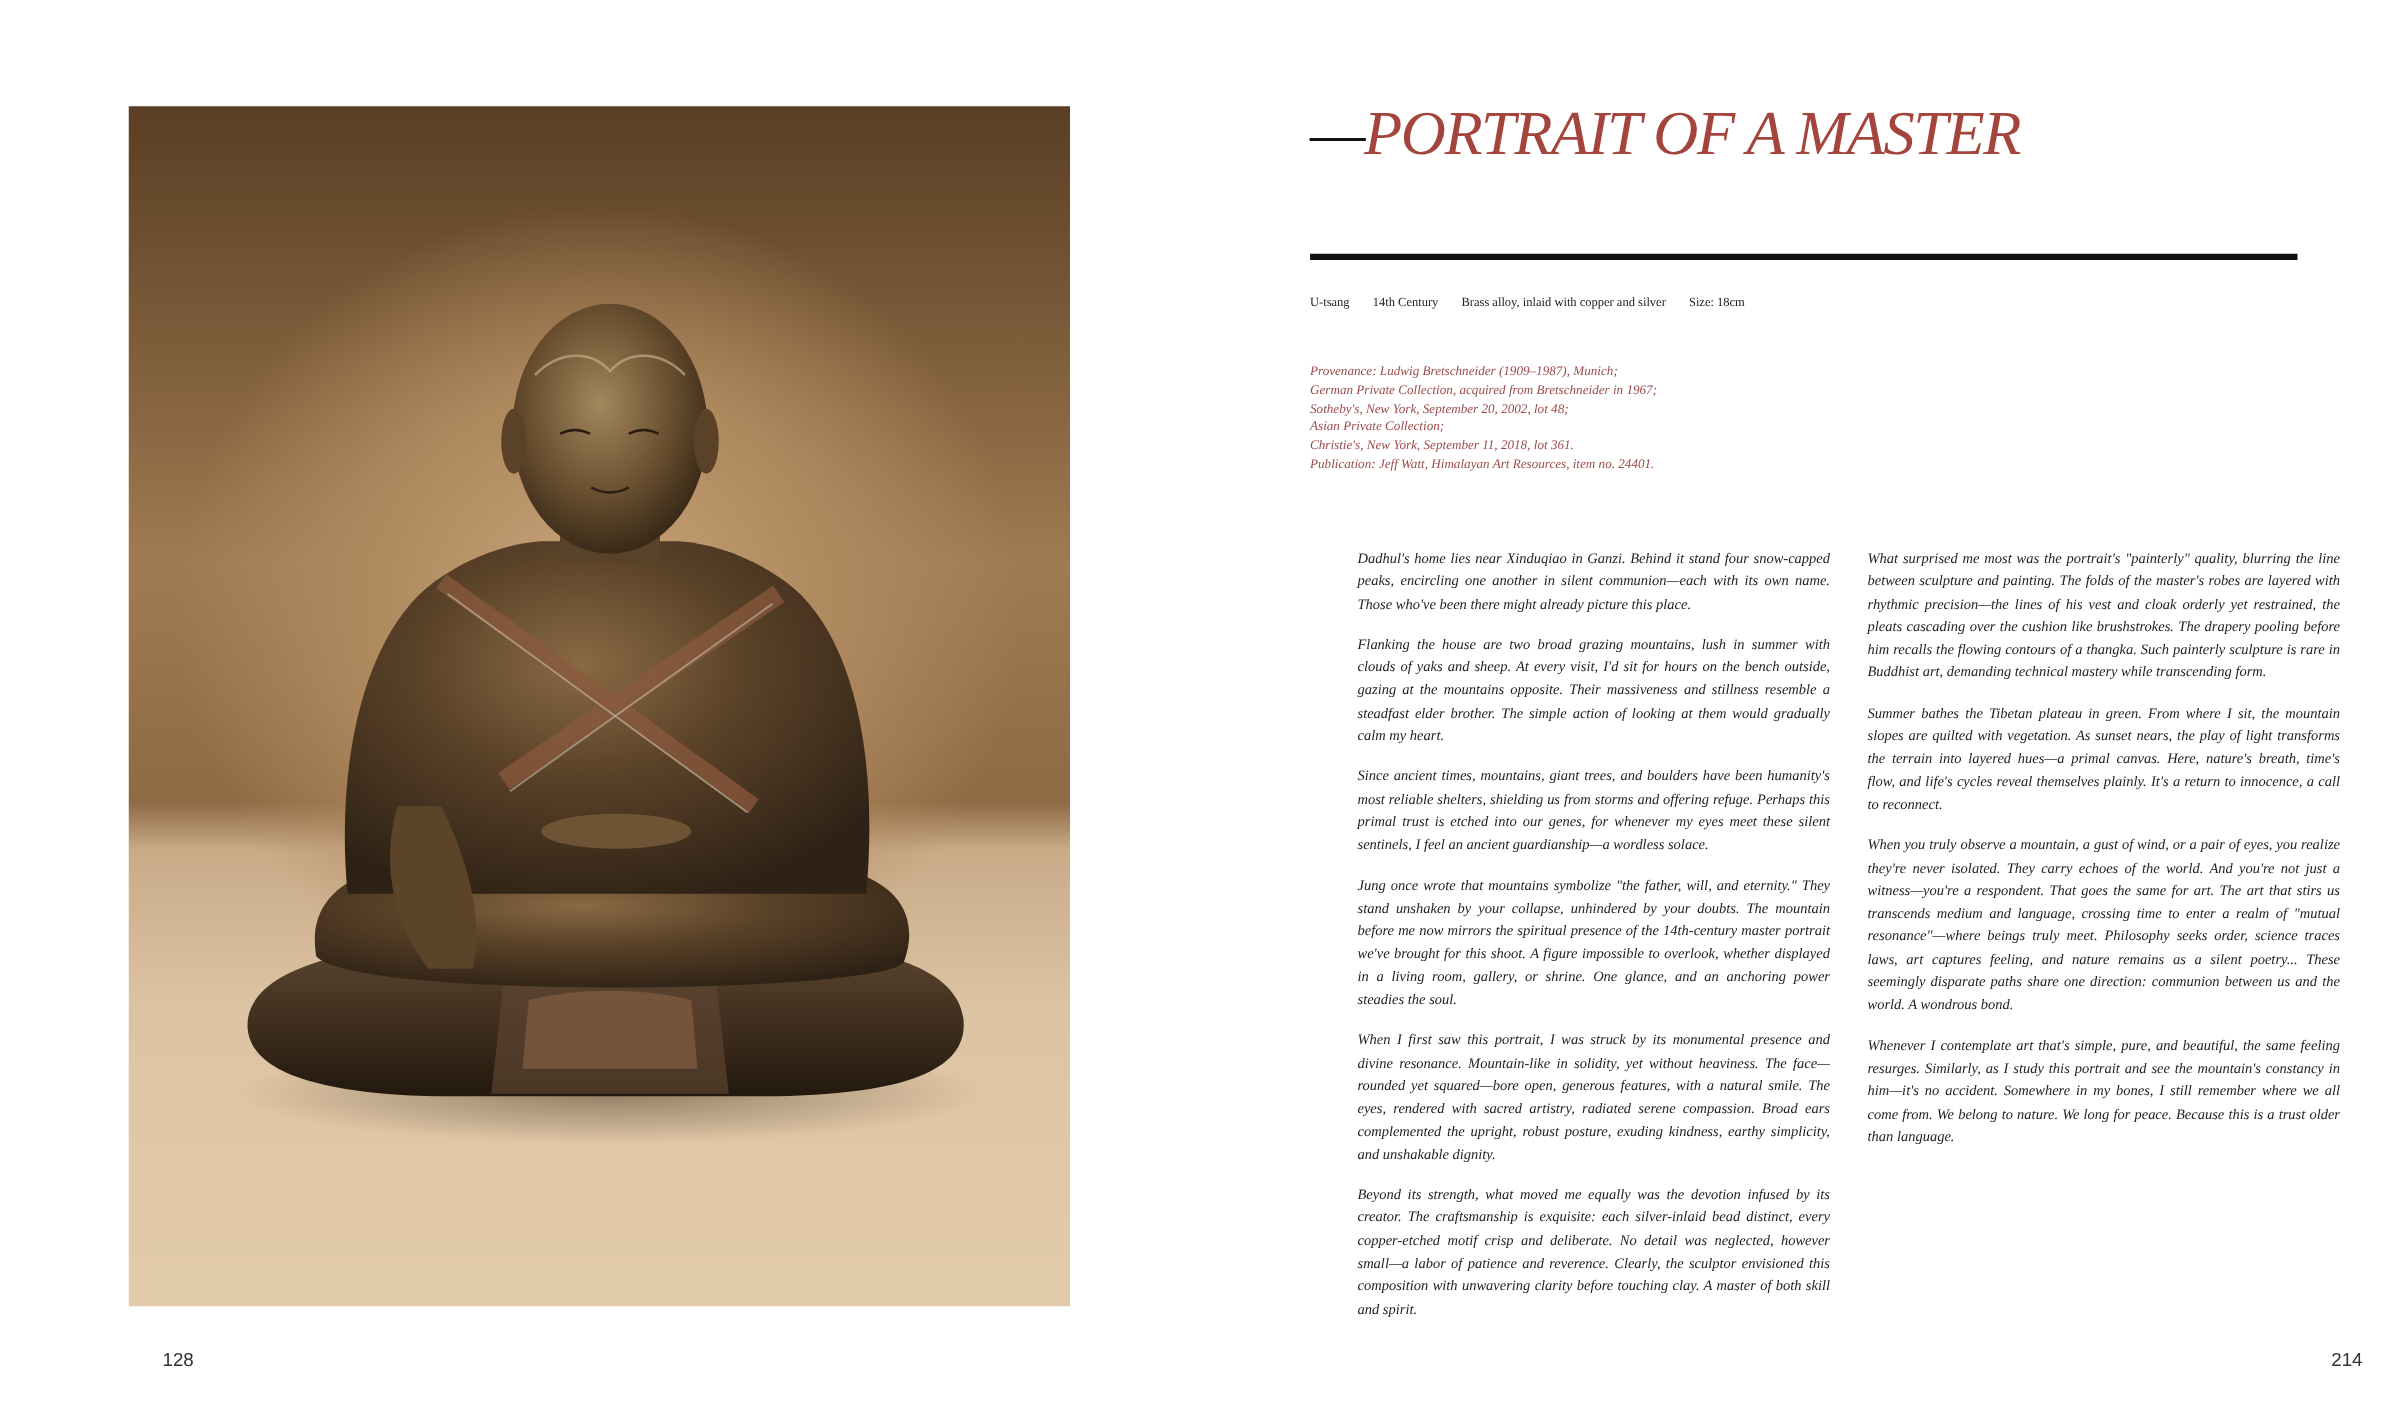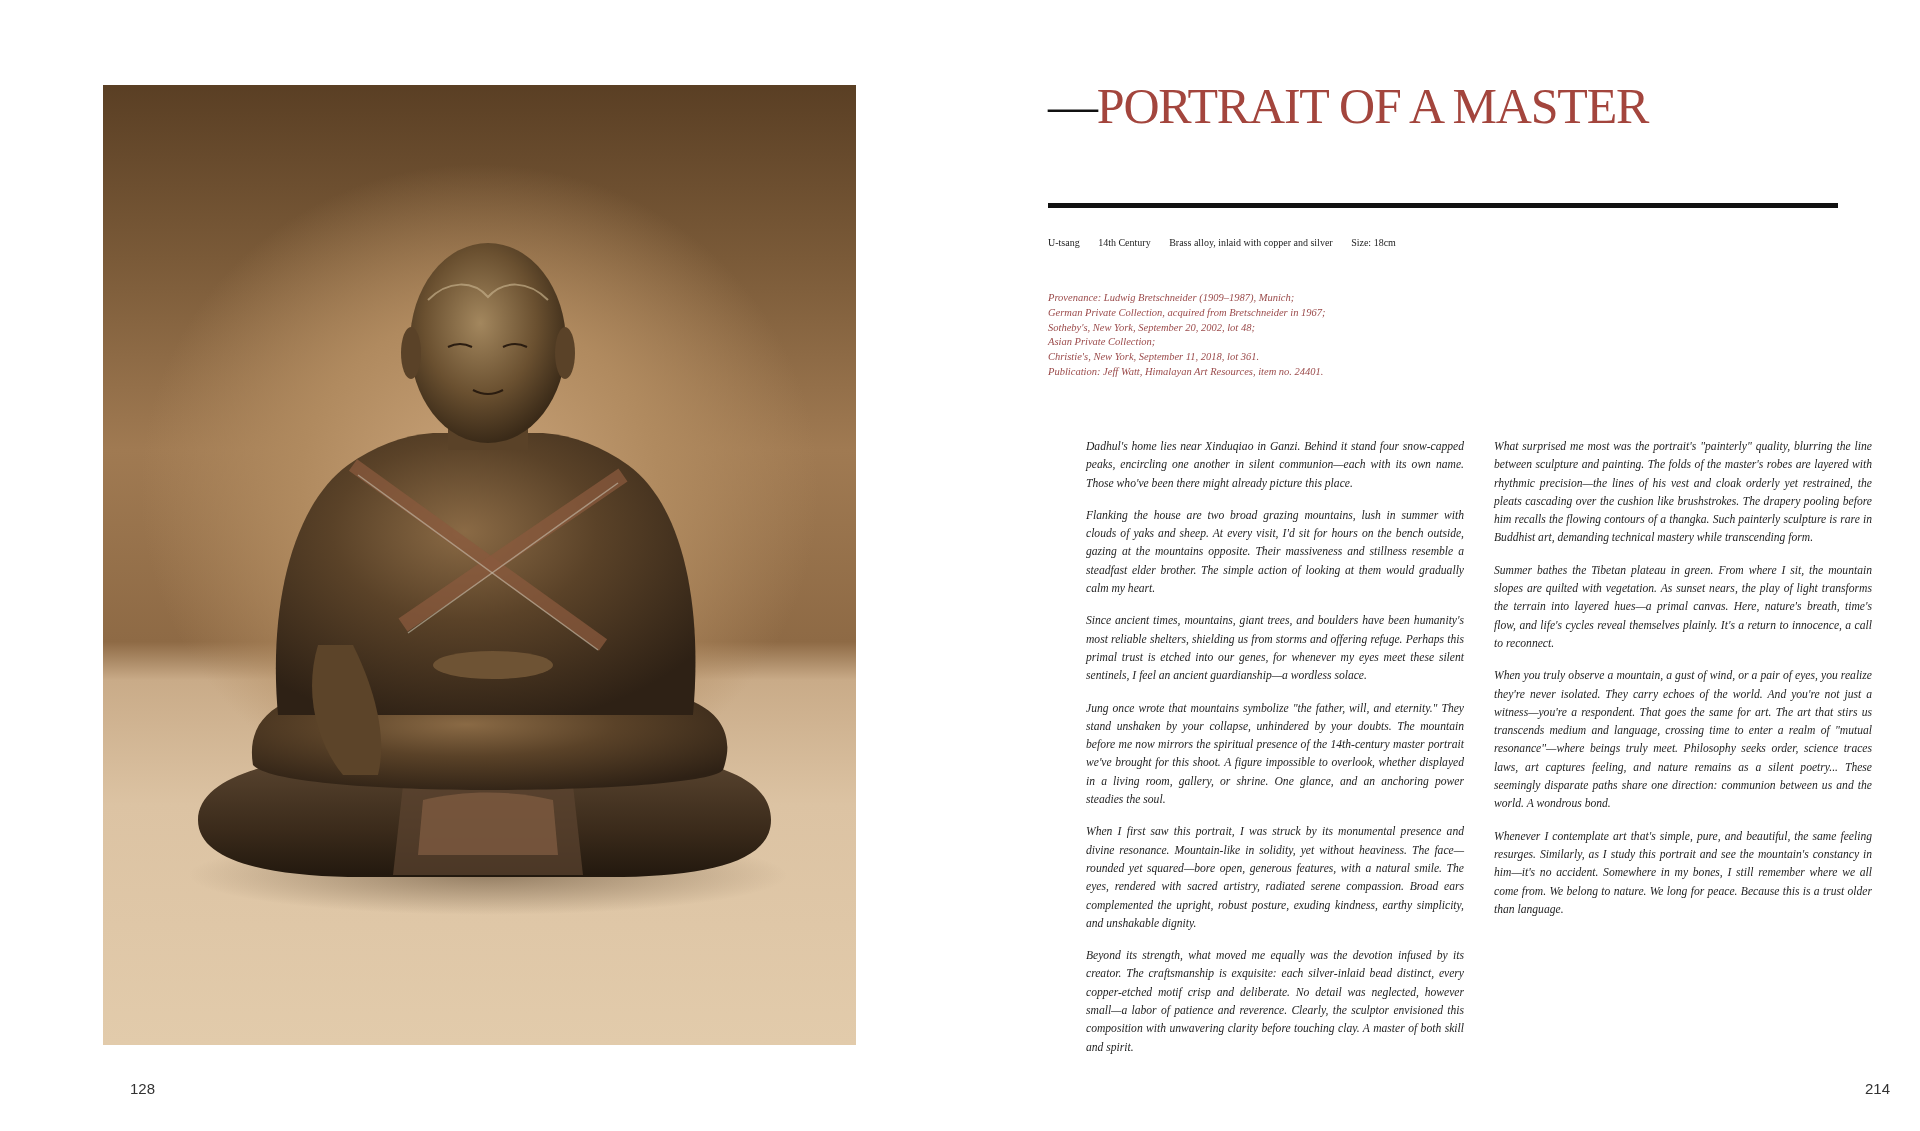--- a/index.html
+++ b/index.html
@@ -13,21 +13,21 @@
     }
     .photo svg { position:absolute; left:0; top:0; width:100%; height:100%; }
 
     .page-num { position:absolute; top:1080px; font-family:"Liberation Sans", sans-serif; font-size:15px; color:#333;margin-left:44px; }
     .pn-left { left:86px; }
     .pn-right { left:1821px; }
 
     
     .title { position:absolute; left:1048px; top:78px; width:800px; font-family:"Liberation Serif", serif; font-weight:normal; line-height:56px; margin:0; }
     .title .l1 { display:block; font-size:50px; color:#111; letter-spacing:-1.5px; white-space:nowrap; }
-    .title .l2 { display:block; font-size:50px; color:#a3453d; letter-spacing:-1.2px; white-space:nowrap; }
+    .title .l2 { display:block; font-size:50px; color:#a3453d; letter-spacing:-1.2px; white-space:nowrap;font-style:italic; }
     .title .dash { color:#111; }
 
     .rule { position:absolute; left:1048px; top:203px; width:790px; height:5px; background:#111; }
 
     .meta { position:absolute; left:1048px; top:224px; font-size:10px; color:#222; white-space:nowrap;margin-top:13px; }
     .meta span { margin-right:16px; }
 
     .prov { position:absolute; left:1048px; top:291px; font-style:italic; font-size:10.5px; line-height:14.8px; color:#9b4b4b; }
     .prov div { white-space:nowrap; }
 

